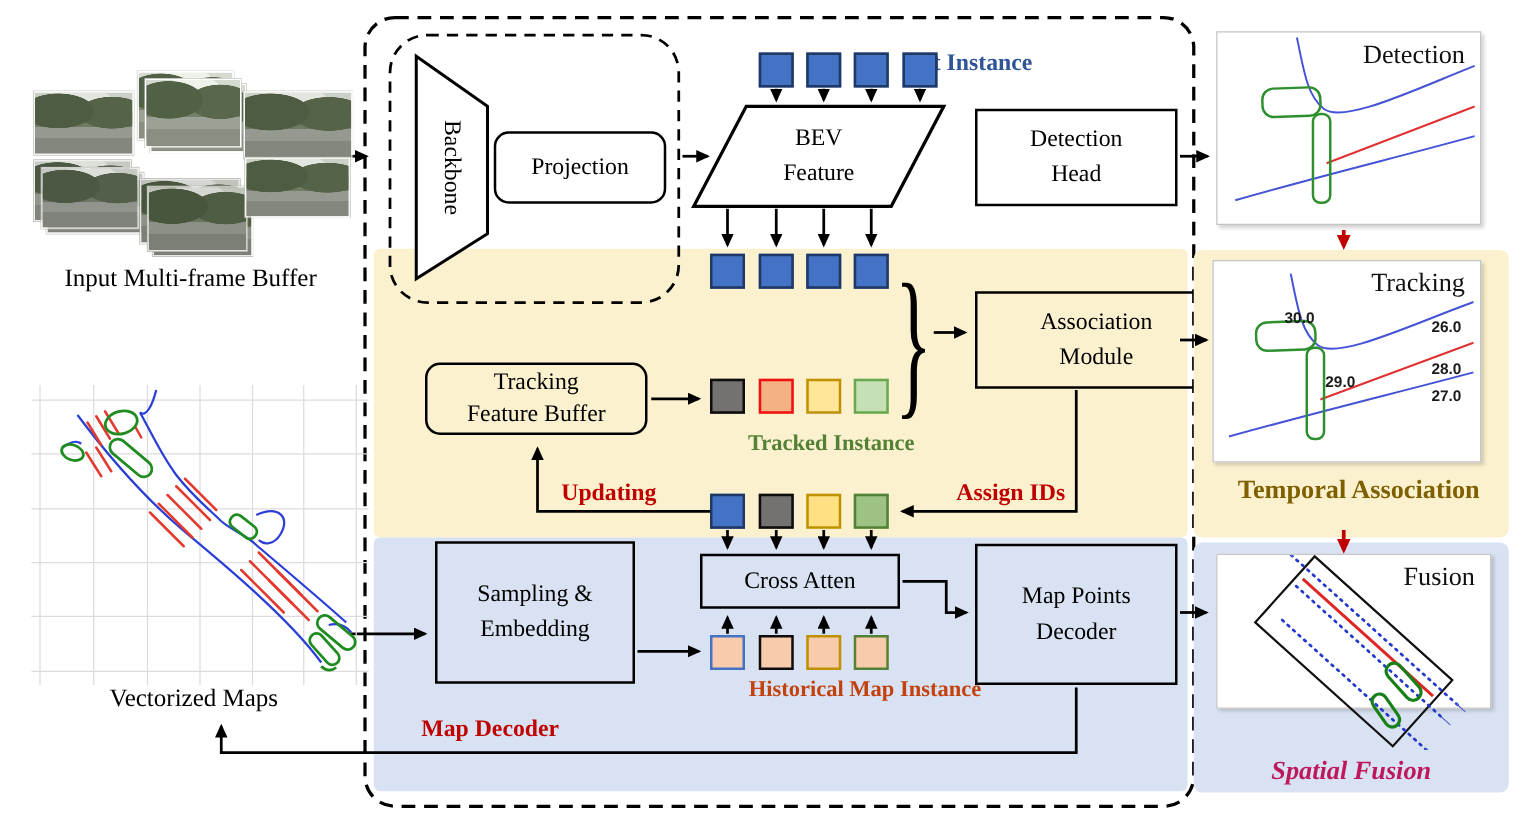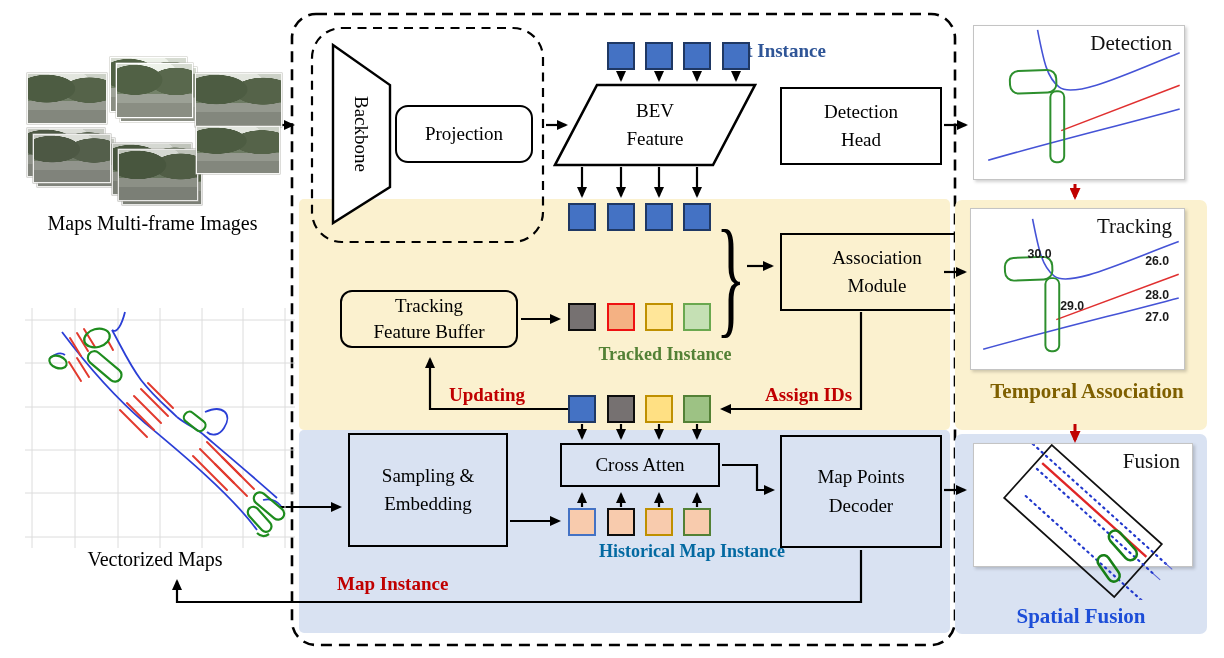--- a/index.html
+++ b/index.html
@@ -103,21 +103,21 @@
     </g>
   </svg>
 
   <div class="photo" style="left:27px;top:73px;width:78px;height:49px;"></div>
   <div class="photo" style="left:110px;top:57px;width:75px;height:53px;"></div>
   <div class="photo" style="left:195px;top:73px;width:85px;height:52px;"></div>
   <div class="photo" style="left:27px;top:128px;width:76px;height:47px;"></div>
   <div class="photo" style="left:112px;top:143px;width:78px;height:50px;"></div>
   <div class="photo" style="left:196px;top:126px;width:82px;height:46px;"></div>
 
-  <div class="caption" style="left:45px;top:212px;width:215px;">Maps Multi-frame Images</div>
+  <div class="caption" style="left:45px;top:212px;width:215px;">Input Multi-frame Buffer</div>
 
   <div style="position:absolute;left:25px;top:308px;width:270px;height:240px;">
     <svg width="270" height="240" viewBox="0 0 270 240">
       <g stroke="#dcdcdc" stroke-width="1">
         <path d="M7,0V240M50,0V240M93,0V240M135,0V240M177,0V240M218,0V240M260,0V240"></path>
         <path d="M0,12H270M0,55H270M0,99H270M0,142H270M0,185H270M0,229H270"></path>
       </g>
       <g stroke="#2b3fd6" stroke-width="1.8" fill="none">
         <path d="M37,24 C55,48 85,85 120,115 C150,140 205,185 232,222"></path>
         <path d="M100,4 C97,16 92,26 87,22 C96,38 104,56 116,72 C130,90 143,100 152,109"></path>
@@ -153,21 +153,21 @@
         <rect x="220" y="206" width="30" height="11" rx="5.5" transform="rotate(48 235 211)"></rect>
         <path d="M232,225 C236,229 240,229 244,226"></path>
       </g>
     </svg>
   </div>
 
   <div class="caption" style="left:55px;top:548px;width:200px;">Vectorized Maps</div>
 
   <div class="rot90" style="left:361px;top:134px;">Backbone</div>
 
-  <div class="box whitefill round" style="left:395px;top:105px;width:138px;height:58px;border-radius:13px;">
+  <div class="box whitefill round" style="left:395px;top:105px;width:138px;height:58px;">
     <span>Projection</span>
   </div>
 
   <div class="bev" style="left:585px;top:88px;width:140px;height:74px;">
     <span class="twoline">
       <span>BEV</span>
       <span>Feature</span>
     </span>
   </div>
 
@@ -212,23 +212,23 @@
     <span>Cross Atten</span>
   </div>
 
   <div class="box" style="left:780px;top:435px;width:162px;height:113px;">
     <span class="twoline">
       <span>Map Points</span>
       <span>Decoder</span>
     </span>
   </div>
 
-  <div class="lbl center" style="left:572px;top:541px;width:240px;font-size:18px;color:#0369a1;">Historical Map Instance</div>
-
-  <div class="lbl" style="left:337px;top:573px;color:#C00000;">Map Instance</div>
+  <div class="lbl center" style="left:572px;top:541px;width:240px;font-size:18px;color:#c2410c;">Historical Map Instance</div>
+
+  <div class="lbl" style="left:337px;top:573px;color:#C00000;">Map Decoder</div>
 
   <div class="panel" style="left:973px;top:25px;width:212px;height:155px;">
     <div class="ptitle">Detection</div>
     <svg width="210" height="153" viewBox="0 0 212 155">
       <path d="M64,4 C70,34 73,52 86,62 C102,74 160,46 208,27" stroke="#4553d6" stroke-width="1.6" fill="none"></path>
       <path d="M88,106 L208,60" stroke="#e03030" stroke-width="1.6" fill="none"></path>
       <path d="M14,136 C80,117 150,100 208,84" stroke="#4553d6" stroke-width="1.6" fill="none"></path>
       <rect x="36" y="45" width="47" height="23" rx="9" stroke="#2d8f2d" stroke-width="2" fill="none" transform="rotate(-2 59 56)"></rect>
       <rect x="77" y="66" width="14" height="72" rx="6" stroke="#2d8f2d" stroke-width="2" fill="none"></rect>
     </svg>
@@ -262,21 +262,21 @@
           <path d="M20,54 H202" stroke="#2238cc" stroke-width="2.2" fill="none" stroke-dasharray="1.5 4.5" stroke-linecap="round"></path>
           <path d="M40,62 H182" stroke="#e02525" stroke-width="2.4" fill="none"></path>
           <path d="M40,70 H200" stroke="#2238cc" stroke-width="2.2" fill="none" stroke-dasharray="1.5 4.5" stroke-linecap="round"></path>
           <path d="M50,98 H208" stroke="#2238cc" stroke-width="2.2" fill="none" stroke-dasharray="1.5 4.5" stroke-linecap="round"></path>
           <path d="M14,54 H22 M200,54 H210 M198,70 H208 M206,98 H214" stroke="#5560d8" stroke-width="1" fill="none"></path>
         </g>
         <rect x="132" y="96" width="36" height="13" rx="6.5" fill="none" stroke="#188018" stroke-width="2.6" transform="rotate(48 150 103)"></rect>
         <rect x="121" y="120" width="30" height="12" rx="6" fill="none" stroke="#188018" stroke-width="2.6" transform="rotate(55 136 126)"></rect>
       </svg>
     </div>
-    <div class="ctitle" style="top:170px;color:#1d4ed8;">Spatial Fusion</div>
+    <div class="ctitle" style="top:170px;color:#be185d;font-style:italic;">Spatial Fusion</div>
   </div>
 
   <svg class="layer" width="1224" height="658" viewBox="0 0 1224 658" style="z-index:6;">
     <defs>
       <marker id="mb2" markerUnits="userSpaceOnUse" markerWidth="12" markerHeight="10" refX="9" refY="5" orient="auto">
           <path d="M0,0L11,5L0,10Z" fill="#000"></path>
         </marker>
       <marker id="mr2" markerUnits="userSpaceOnUse" markerWidth="13" markerHeight="11" refX="9" refY="5.5" orient="auto">
           <path d="M0,0L12,5.5L0,11Z" fill="#C00000"></path>
         </marker>

